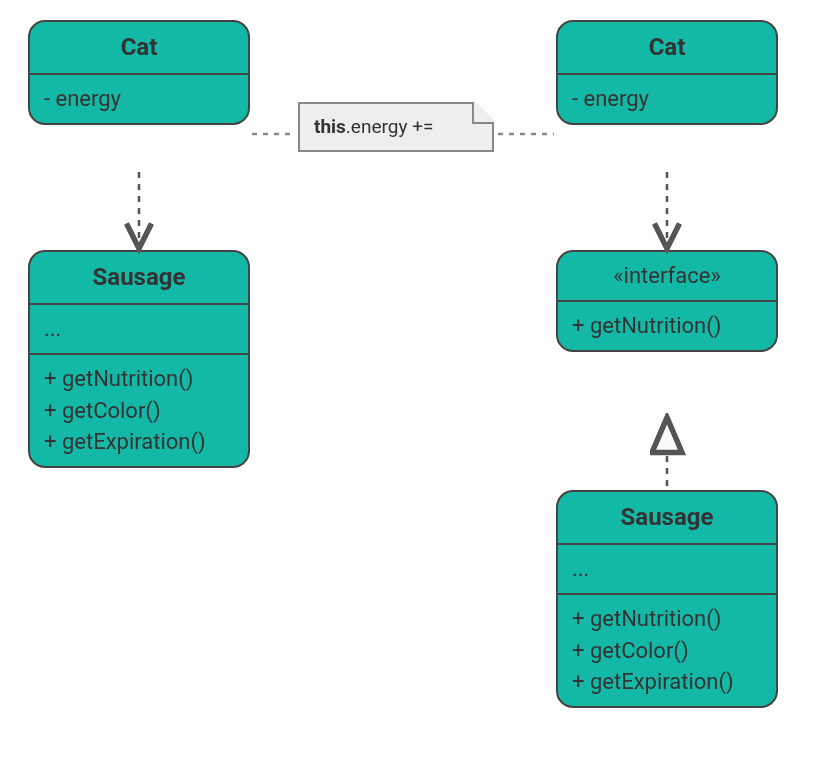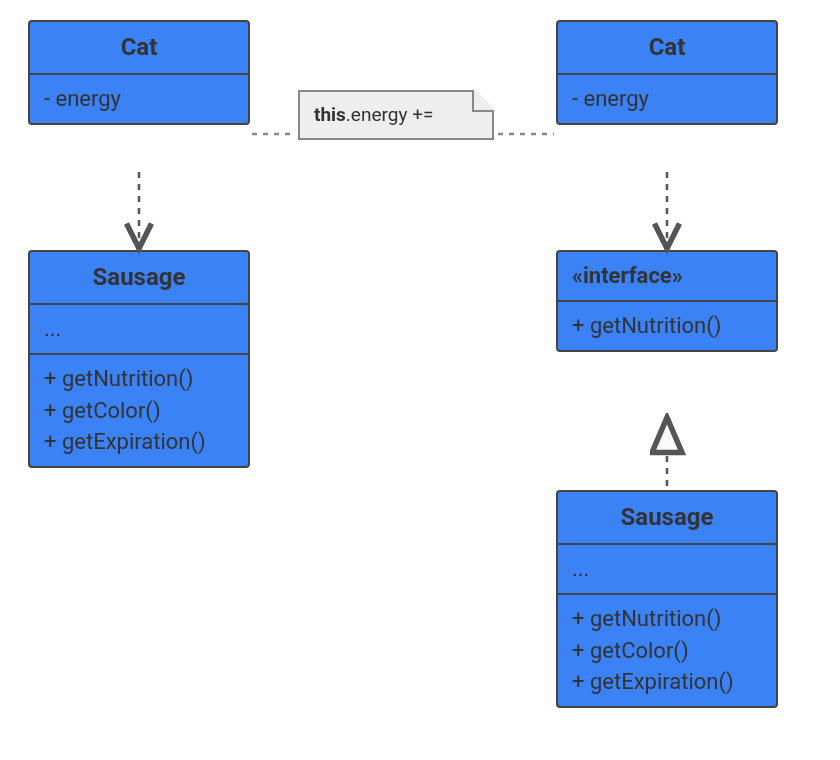--- a/index.html
+++ b/index.html
@@ -8,40 +8,41 @@
     padding: 0;
     font-family: "Segoe UI", -apple-system, BlinkMacSystemFont, Roboto, Helvetica, Arial, sans-serif;
     background: #fff;
     width: 840px;
     height: 760px;
     position: relative;
     color: #333;
   }
   .uml-box {
     position: absolute;
-    background: #3b82f6;
+    background: #14b8a6;
     border: 2.5px solid #444;
-    border-radius: 4px;
+    border-radius: 17px;
     overflow: hidden;
   }
   .uml-section {
     border-bottom: 2.5px solid #444;
     padding: 8px 14px;
     font-size: 22px;
     line-height: 1.45;
   }
   .uml-section:last-child { border-bottom: none; }
   .uml-title {
     text-align: center;
     font-weight: 700;
     font-size: 24px;
   }
   .uml-stereo {
+    text-align: center;
     font-size: 22px;
-    font-weight: 700;
+    font-weight: 400;
   }
   .note-box {
     position: absolute;
     background: #eee;
     border: 2px solid #888;
     padding: 10px 14px 10px 14px;
     font-size: 19px;
     line-height: 1.35;
   }
   .note-fold {
@@ -101,21 +102,21 @@
 <div class="uml-box" style="left:556px; top:490px; width:222px;">
   <div class="uml-section uml-title">Sausage</div>
   <div class="uml-section">...</div>
   <div class="uml-section">
     <div>+ getNutrition()</div>
     <div>+ getColor()</div>
     <div>+ getExpiration()</div>
   </div>
 </div>
 
-<div class="note-box" style="left:298px; top:90px; width:196px;">
+<div class="note-box" style="left:298px; top:102px; width:196px;">
   <div class="note-fold"></div>
   <div><span class="bold">this</span><span>.energy +=</span></div>
 </div>
 
 <svg class="overlay" viewBox="0 0 840 760">
   <defs>
     <marker id="arrow-solid" markerWidth="14" markerHeight="14" refX="11" refY="6" orient="auto">
       <path d="M2,1 L12,6 L2,11" fill="none" stroke="#555" stroke-width="2.2"></path>
     </marker>
     <marker id="arrow-hollow" markerWidth="18" markerHeight="16" refX="15" refY="7" orient="auto">

